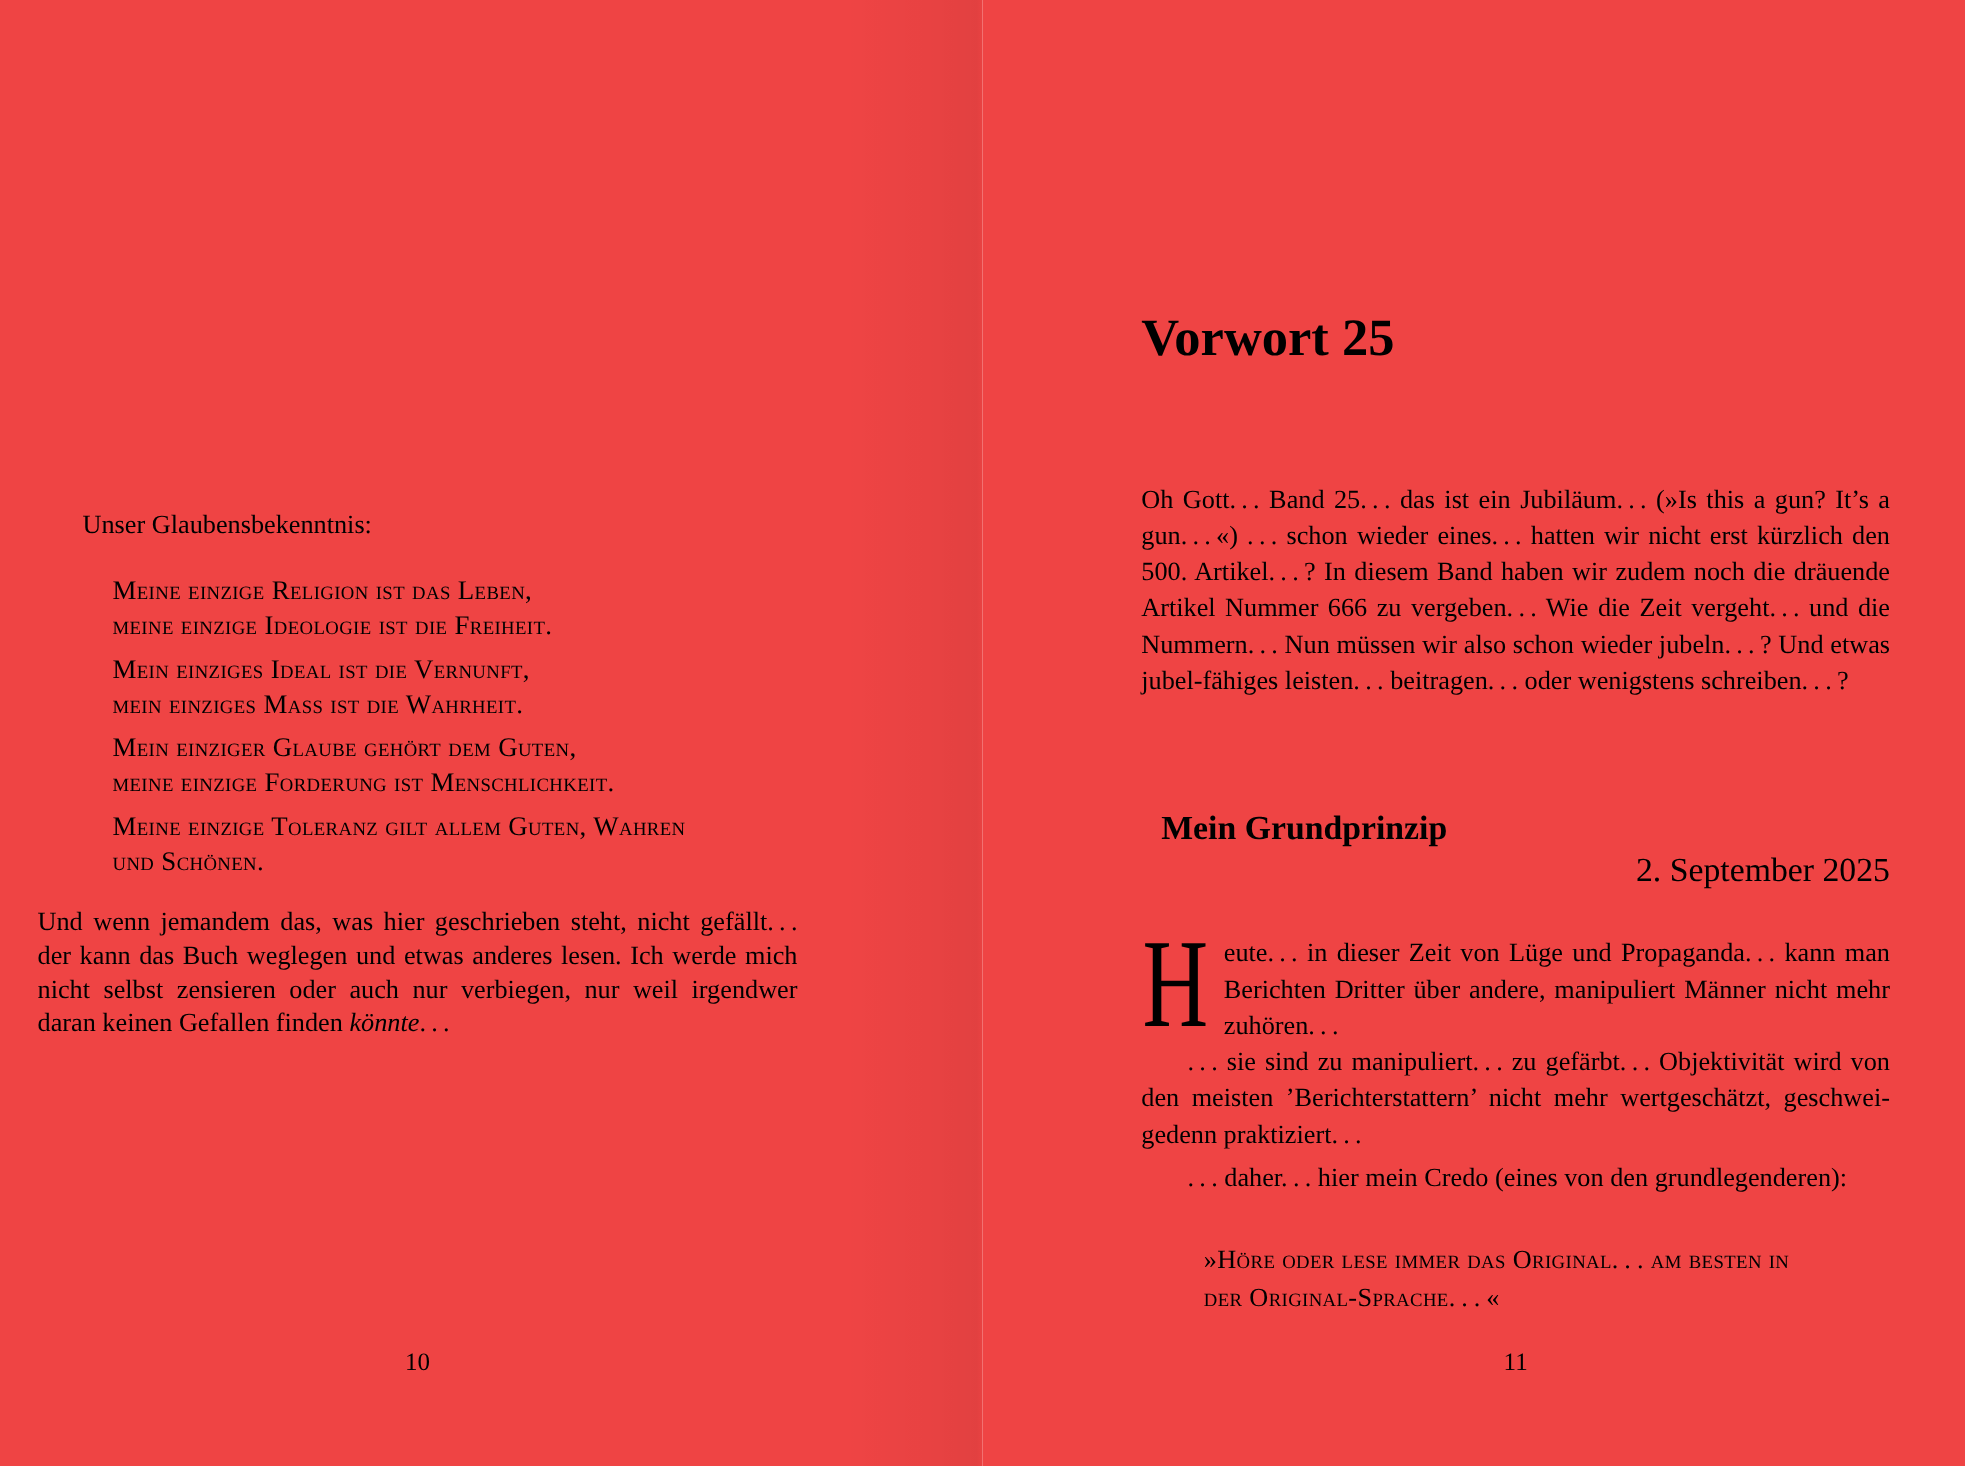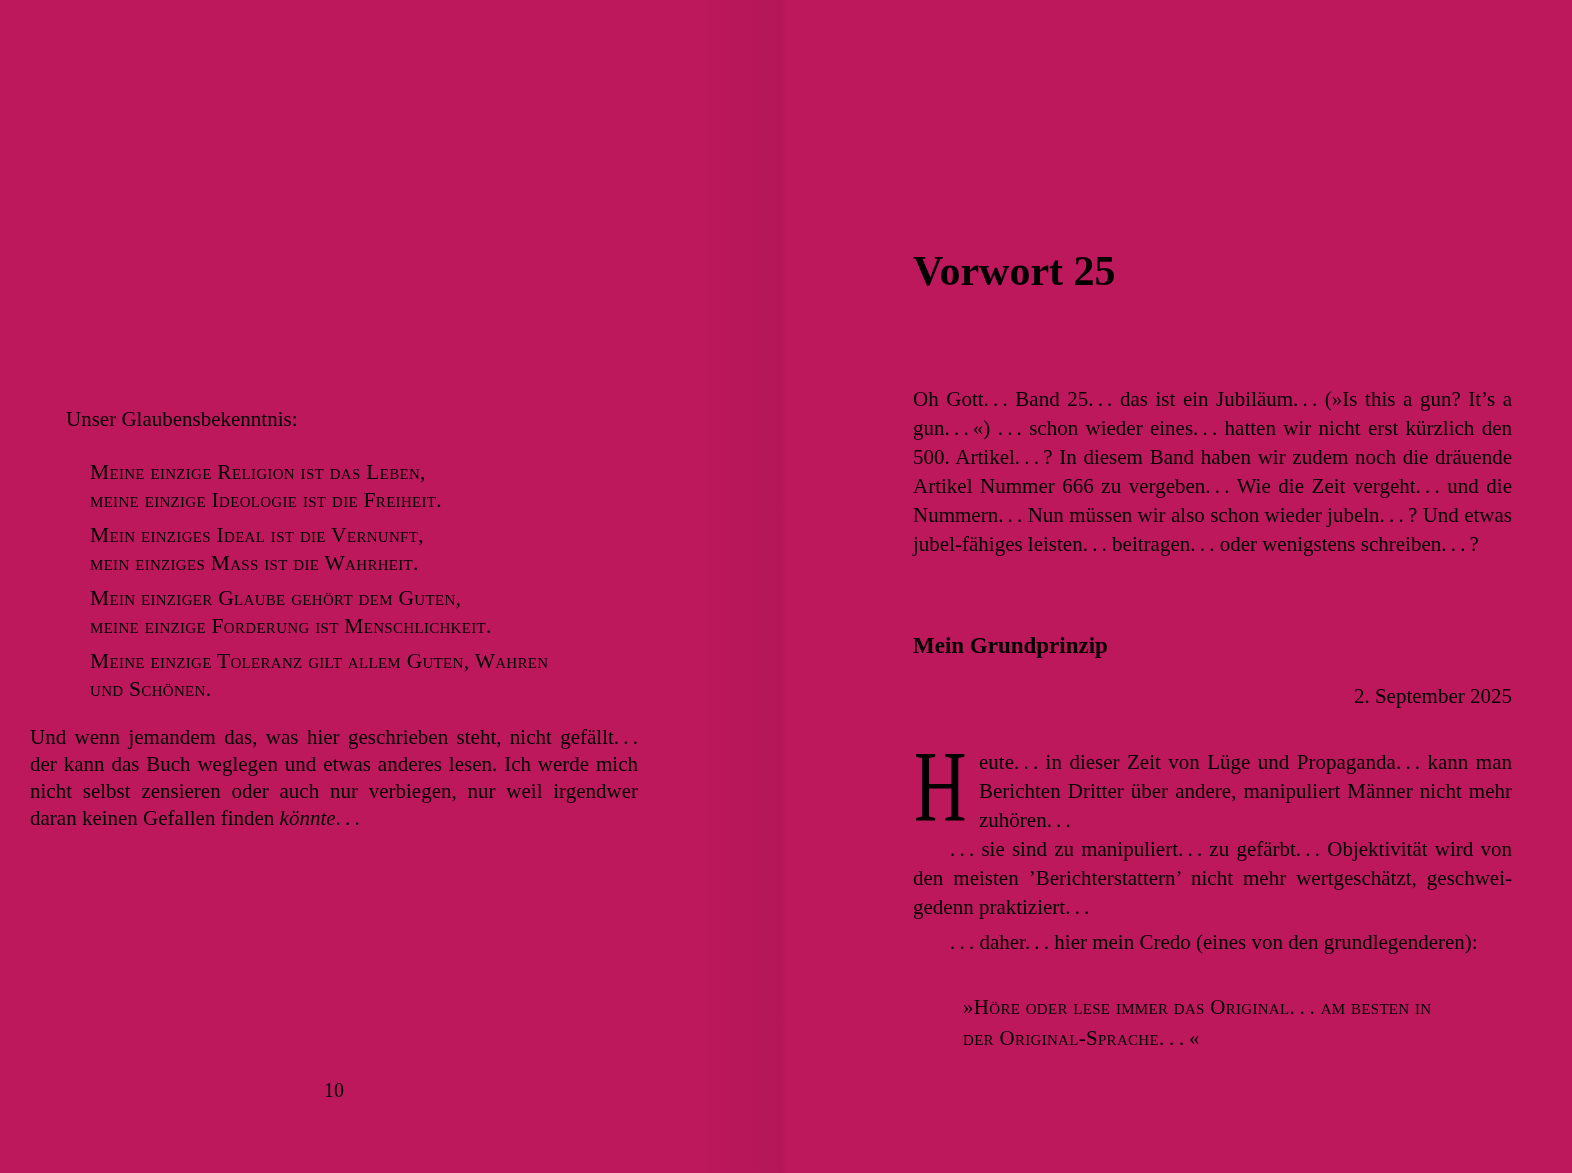--- a/index.html
+++ b/index.html
@@ -12,21 +12,21 @@
     position: relative;
     overflow: hidden;
     background: #ffffff;
     color: #000000;
     font-family: "Liberation Serif", "DejaVu Serif", serif;
   }
   .page {
     position: absolute;
     top: 0;
     height: 1173px;
-    background: #be185d;
+    background: #ef4444;
   }
   #left-page  { left: 0;     width: 786px; }
   #right-page { left: 786px; width: 786px; }
 
   
   .gutter-shadow {
     position: absolute;
     top: 0;
     right: 0;
     width: 110px;
@@ -109,31 +109,31 @@
     text-align: justify;
   }
   .jpara.indent { text-indent: 37px; }
   .jpara.dropindent { margin-left: 66px; }
   .jpara.p5 { margin-top: 6px; }
 
   .section-heading {
     position: absolute;
     left: 127px;
     top: 630px;
-    margin: 0;
-    font-size: 23px;
+    margin: 16px;
+    font-size: 27px;
     line-height: 32px;
     font-weight: bold;
   }
   .date-line {
     position: absolute;
     left: 127px;
     top: 682px;
     width: 599px;
-    font-size: 21px;
+    font-size: 27px;
     line-height: 29px;
     text-align: right;
   }
   .dropcap {
     position: absolute;
     left: 128px;
     top: 747px;
     font-size: 101px;
     line-height: 80px;
     transform: scaleX(0.72);
@@ -186,15 +186,16 @@
     <div class="dropcap">H</div>
 
     <div class="rp-block2">
       <p class="jpara dropindent">eute. . . in dieser Zeit von Lüge und Propaganda. . . kann man Berichten Dritter über andere, manipuliert Männer nicht mehr zuhören. . .</p>
       <p class="jpara indent">. . . sie sind zu manipuliert. . . zu gefärbt. . . Objektivität wird von den meisten ’Berichterstattern’ nicht mehr wertgeschätzt, geschwei-gedenn praktiziert. . .</p>
       <p class="jpara indent p5">. . . daher. . . hier mein Credo (eines von den grundlegenderen):</p>
     </div>
 
     <div class="quote">»Höre oder lese immer das Original. . . am besten in<br>der Original-Sprache. . . «</div>
 
+    <div class="pagenum right">11</div>
   </section>
 
 </div>
 
 </body></html>

